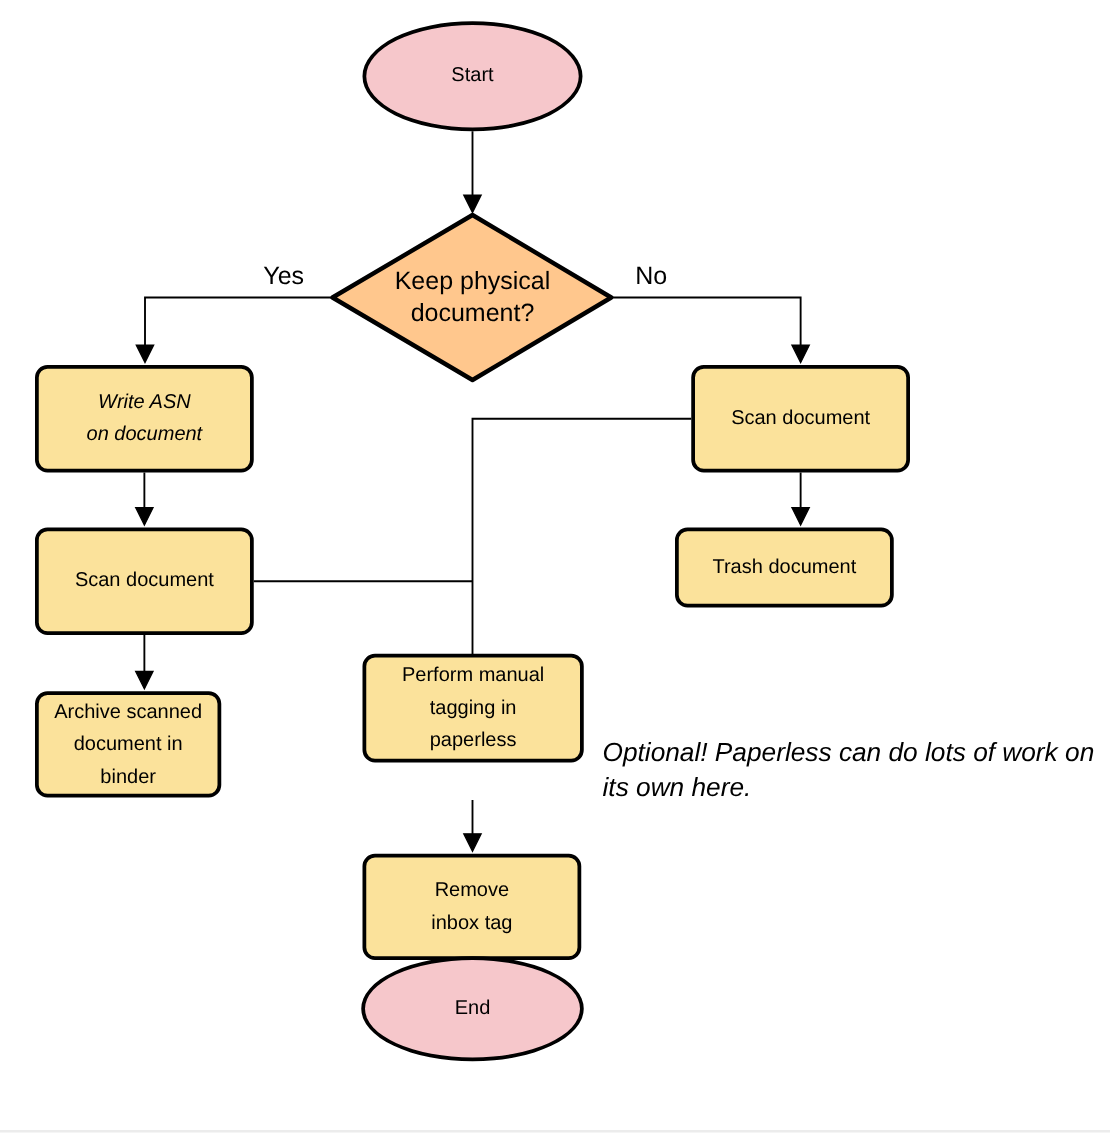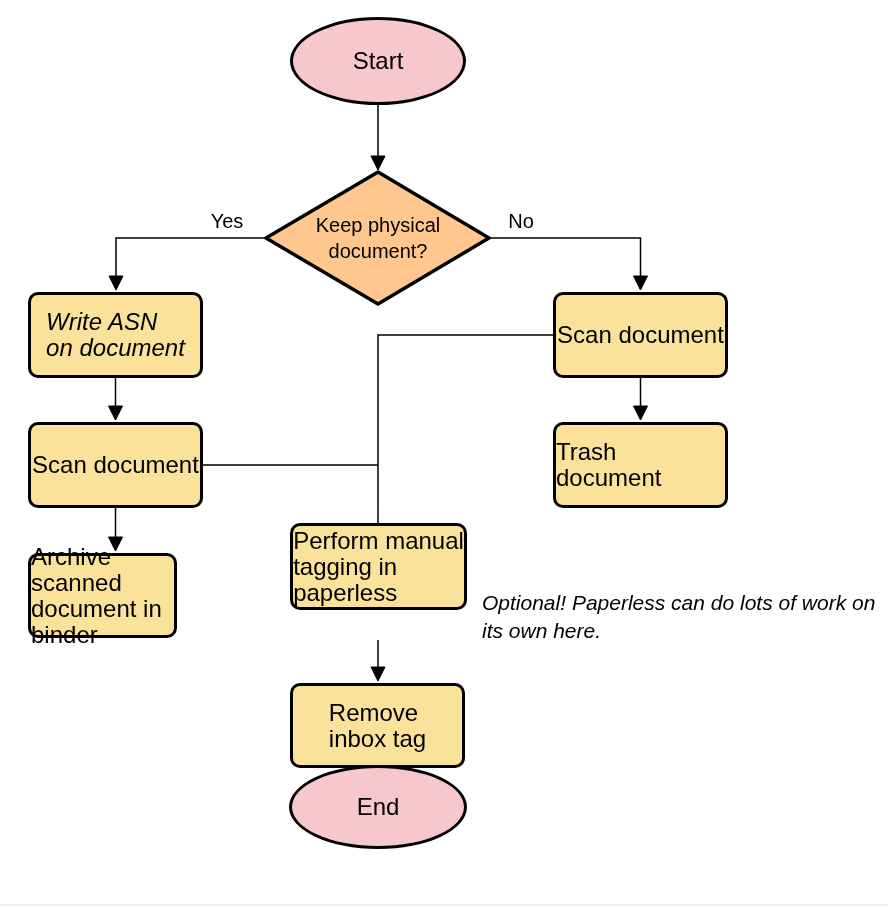--- a/index.html
+++ b/index.html
@@ -36,23 +36,23 @@
     fill: var(--decision-fill);
     stroke: var(--stroke);
     stroke-width: 3.5;
     stroke-linejoin: round;
   }
   .node {
     position: absolute;
     display: flex;
     align-items: center;
     justify-content: center;
-    text-align: left;
+    text-align: center;
     border: 3.5px solid var(--stroke);
-    font-size: 24px;
+    font-size: 16px;
     line-height: 26px;
     white-space: pre-line;
   }
   .node.process {
     background: var(--process-fill);
     border-radius: 10px;
   }
   .node.terminal {
     background: var(--terminal-fill);
     border-radius: 50%;
@@ -141,21 +141,21 @@
   <div class="node process" style="left:28px; top:553px; width:149px; height:85px;">
     <span>Archive scanned
 document in
 binder</span>
   </div>
 
   <div class="node process" style="left:553px; top:292px; width:175px; height:86px;">
     <span>Scan document</span>
   </div>
 
-  <div class="node process" style="left:553px; top:422px; width:175px; height:86px;">
+  <div class="node process" style="left:540px; top:422px; width:175px; height:64px;">
     <span>Trash document</span>
   </div>
 
   <div class="node process" style="left:290px; top:523px; width:177px; height:87px;">
     <span>Perform manual
 tagging in
 paperless</span>
   </div>
 
   <div class="annotation" style="left:482px; top:589px; width:410px;">Optional! Paperless can do lots of work on

